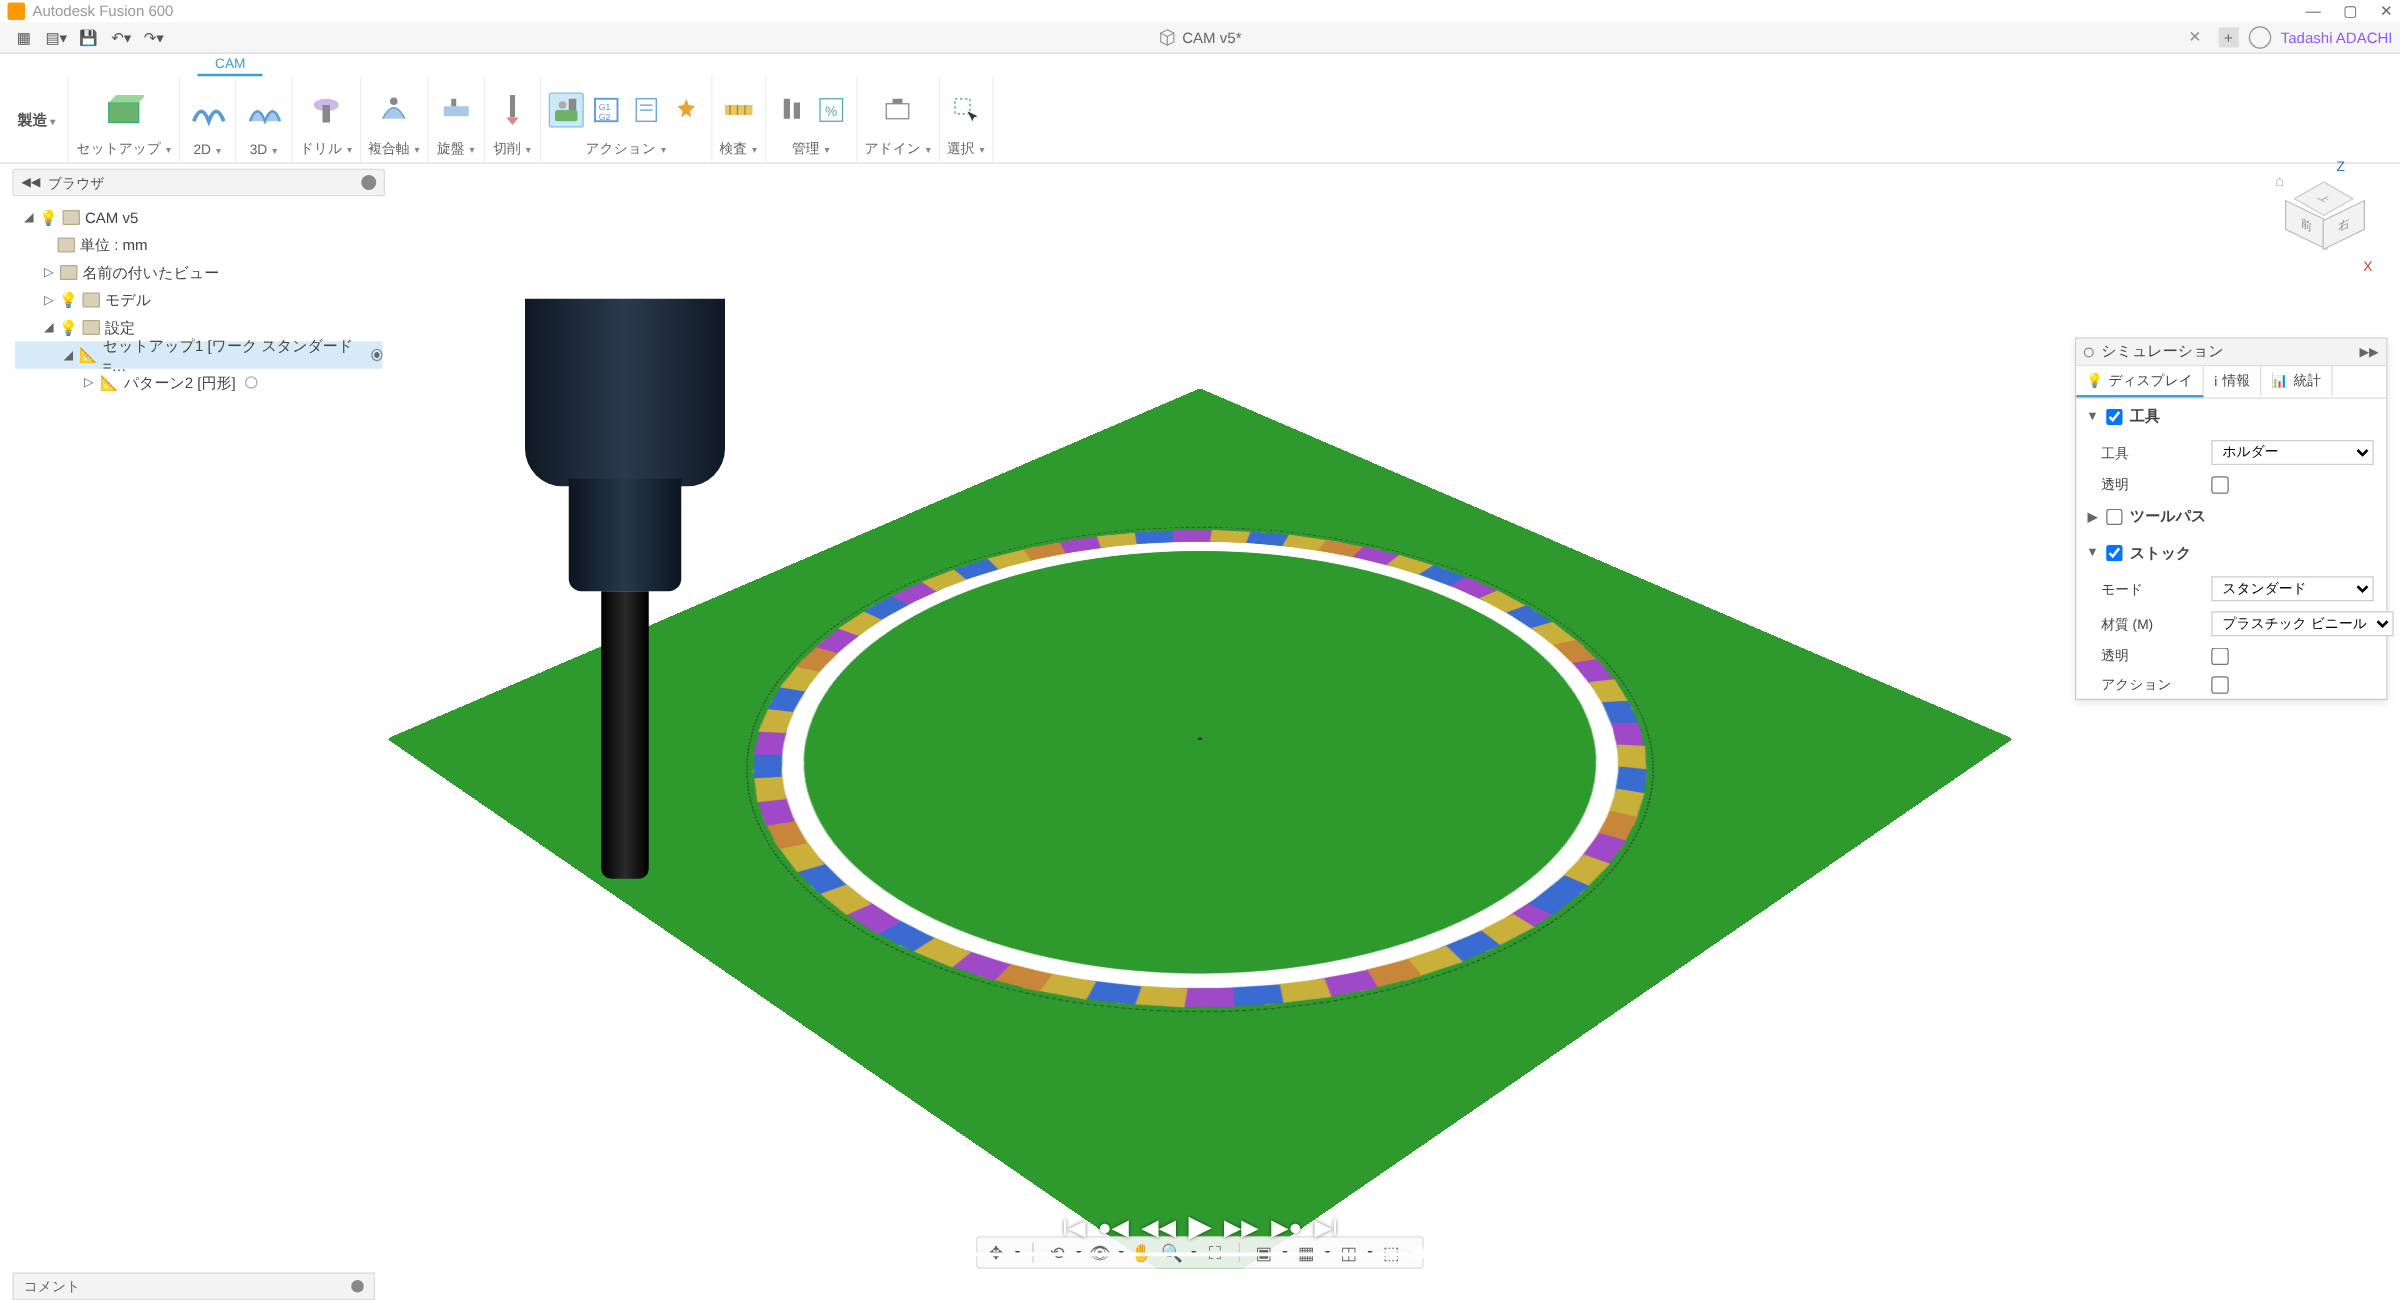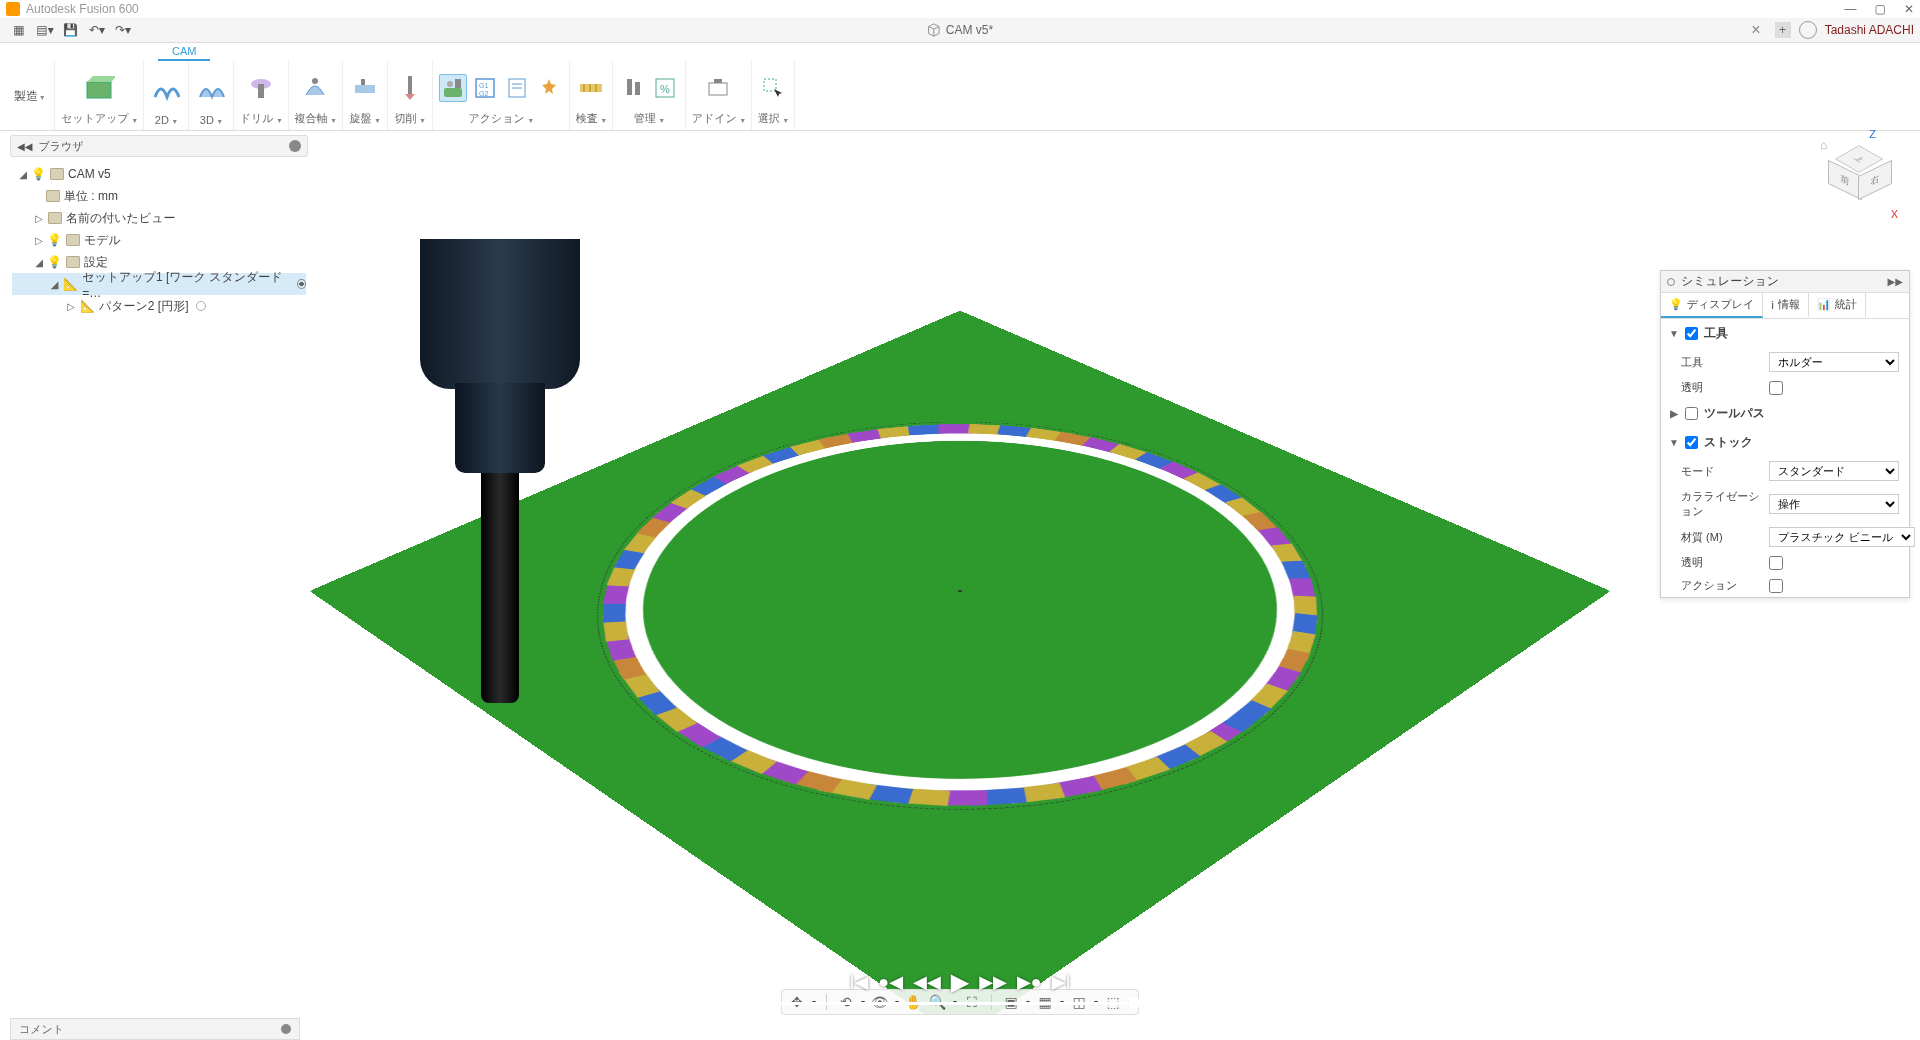--- a/index.html
+++ b/index.html
@@ -26,21 +26,21 @@
 .ws-tab { font-size: 11px; color: #3aa0d8; padding: 2px 14px; border-bottom: 2px solid #3aa0d8; }
 
 
 .ribbon { height: 70px; border-bottom: 1px solid #dcdcdc; display: flex; align-items: stretch; background: #fff; padding-left: 4px; }
 .ribbon-group { display: flex; flex-direction: column; align-items: center; justify-content: flex-end; padding: 4px 6px; border-right: 1px solid #eee; }
 .ribbon-group .icons { display: flex; gap: 4px; align-items: center; flex: 1; }
 .ribbon-group .glyph { width: 32px; height: 32px; display: flex; align-items: center; justify-content: center; }
 .ribbon-group .glyph.sm { width: 28px; height: 28px; }
 .ribbon-group .label { font-size: 11px; color: #666; display: flex; align-items: center; gap: 2px; }
 .ribbon-group .label .dd::after { content: "▾"; font-size: 8px; color: #888; margin-left: 2px; }
-.rb-big { display: flex; flex-direction: column; align-items: center; padding: 6px 10px; border-right: 1px solid #eee; justify-content: center; }
+.rb-big { display: flex; flex-direction: column; align-items: center; padding: 6px 10px; border-right: 1px solid #eee; justify-content: center; font-weight: bold; }
 .rb-big .txt { font-size: 12px; color: #555; margin-top: 2px; }
 .rb-big .txt::after { content: " ▾"; font-size: 8px; color: #888; }
 .ribbon .glyph.active { background: #cde8f7; border: 1px solid #7cc0e6; border-radius: 2px; }
 
 
 .browser { position: absolute; top: 135px; left: 10px; width: 298px; }
 .browser-hdr { background: #f3f3f3; border: 1px solid #dcdcdc; border-radius: 2px; height: 22px; display: flex; align-items: center; padding: 0 6px; font-size: 11px; color: #555; }
 .browser-hdr .collapse { margin-right: 6px; font-size: 10px; }
 .browser-hdr .pin { margin-left: auto; width: 12px; height: 12px; border-radius: 50%; background: #888; }
 .tree { padding: 6px 2px; font-size: 12px; }
@@ -138,21 +138,21 @@
           <path d="M8 1l6 3v8l-6 3-6-3V4z" fill="none" stroke="#888" stroke-width="1"></path>
           <path d="M2 4l6 3 6-3M8 7v8" fill="none" stroke="#888"></path>
         </svg>
     </span>
     <span>CAM v5*</span>
   </div>
   <div class="right">
     <span class="close-tab">×</span>
     <span class="plus">+</span>
     <span class="globe"></span>
-    <span style="font-size:12px;color:#7f1d1d;">Tadashi ADACHI</span>
+    <span style="font-size:12px;color:#8b5cf6;">Tadashi ADACHI</span>
   </div>
 </div>
 
 <div class="ws-row">
   <span class="ws-tab">CAM</span>
 </div>
 
 <div class="ribbon">
   <div class="rb-big">
     <span class="txt">製造</span>
@@ -534,24 +534,20 @@
   <div class="sim-sec-hdr">
       <span class="tw">▼</span>
       <input type="checkbox" checked="" style="">
       <span>ストック</span>
     </div>
   <div class="sim-row">
     <label>モード</label>
     <select class="sel"><option>スタンダード</option></select>
   </div>
   <div class="sim-row">
-    <label>カラライゼーション</label>
-    <select class="sel"><option>操作</option></select>
-  </div>
-  <div class="sim-row">
     <label>材質 (M)</label>
     <select class="sel"><option>プラスチック ビニール</option></select>
   </div>
   <div class="sim-row">
     <label>透明</label>
     <input type="checkbox" class="cb" style="">
   </div>
   <div class="sim-row">
     <label>アクション</label>
     <input type="checkbox" class="cb" style="">

